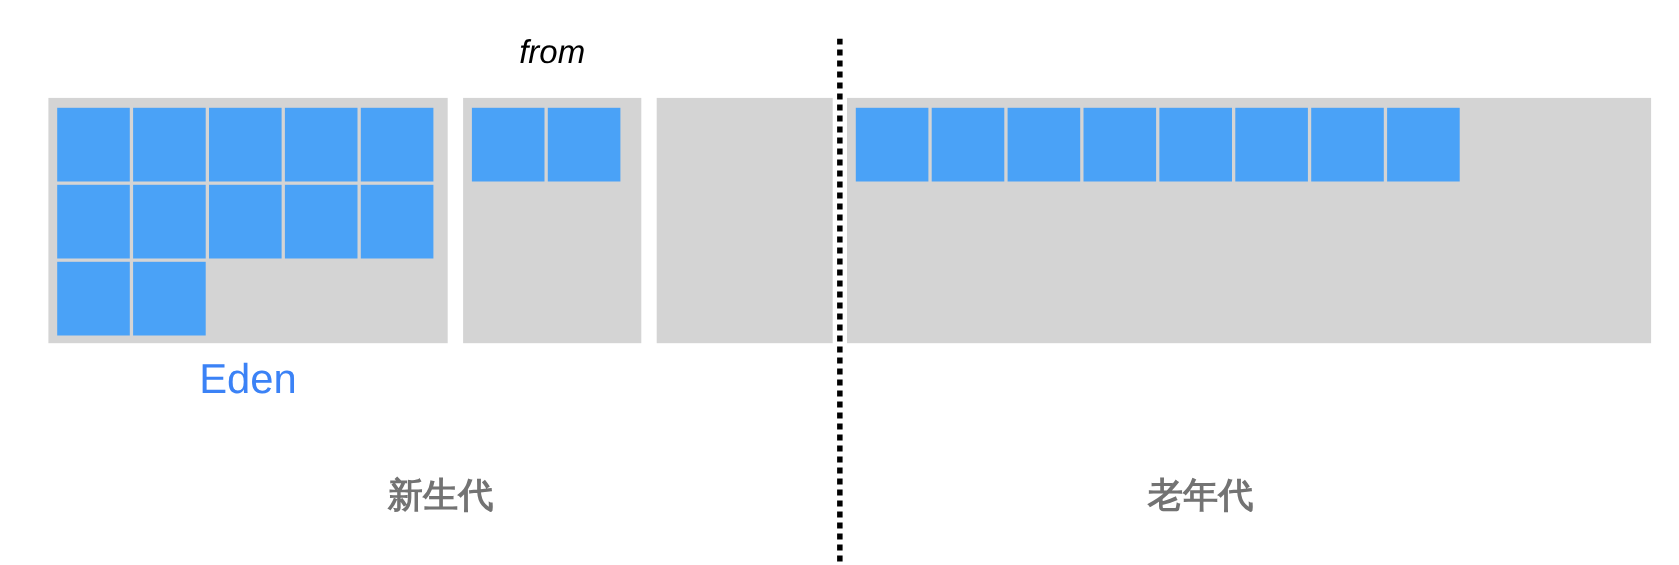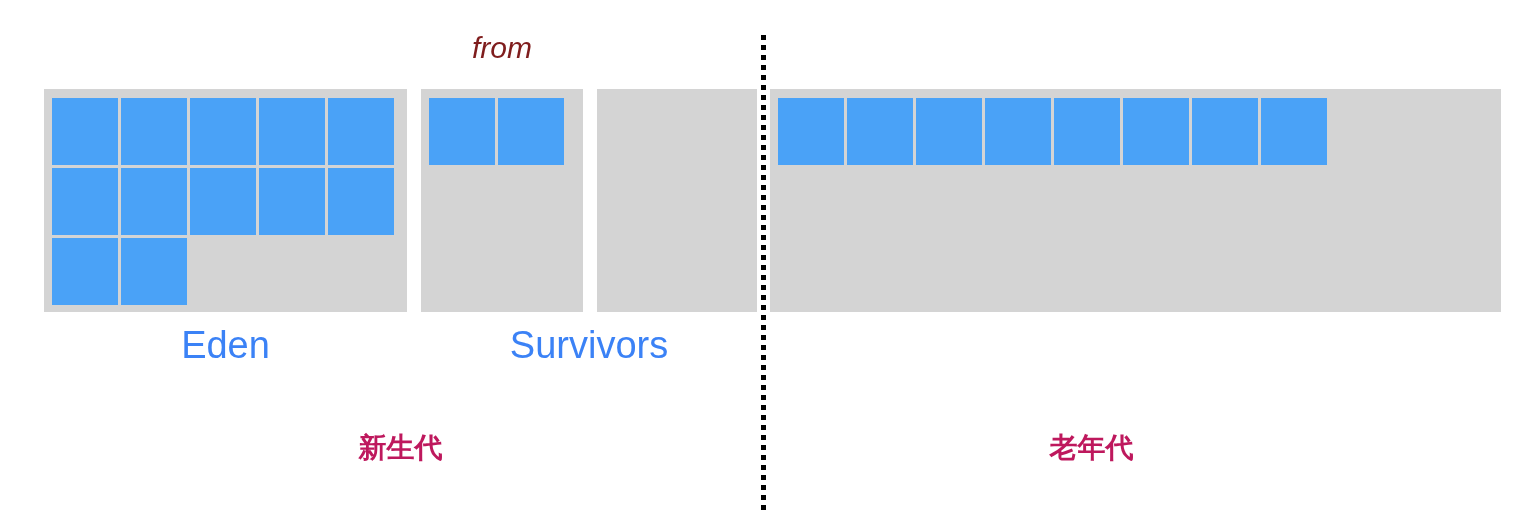--- a/index.html
+++ b/index.html
@@ -48,21 +48,21 @@
   #region-eden      { left: 44px;  top: 89px; width: 363px; height: 223px; }
   #region-from      { left: 421px; top: 89px; width: 162px; height: 223px; }
   #region-to        { left: 597px; top: 89px; width: 160px; height: 223px; }
   #region-tenured   { left: 770px; top: 89px; width: 731px; height: 223px; }
 
   
   .space-label {
     position: absolute;
     font-style: italic;
     font-size: 30px;
-    color: #7f1d1d;
+    color: #000000;
     text-align: center;
     line-height: 1;
     white-space: nowrap;
   }
   #label-from { left: 421px; top: 33px; width: 162px; }
   #label-to   { left: 597px; top: 33px; width: 160px; }
 
   
   .region-name {
     position: absolute;
@@ -73,23 +73,23 @@
     white-space: nowrap;
     top: 326px;
   }
   #name-eden     { left: 44px;  width: 363px; }
   #name-survivors{ left: 421px; width: 336px; }
   #name-tenured  { left: 770px; width: 731px; }
 
   
   .generation-name {
     position: absolute;
-    font-size: 28px;
+    font-size: 32px;
     font-weight: bold;
-    color: #be185d;
+    color: #737373;
     text-align: center;
     line-height: 1;
     white-space: nowrap;
     top: 434px;
   }
   #gen-young { left: 44px;  width: 713px; }
   #gen-old   { left: 726px; width: 731px; }
 
   
   #divider {
@@ -150,20 +150,19 @@
         <div class="cell"></div>
         <div class="cell"></div>
         <div class="cell"></div>
         <div class="cell"></div>
         <div class="cell"></div>
         <div class="cell"></div>
       </div>
   </div>
 
   <div class="region-name" id="name-eden">Eden</div>
-  <div class="region-name" id="name-survivors">Survivors</div>
 
   <div class="generation-name" id="gen-young">新生代</div>
   <div class="generation-name" id="gen-old">老年代</div>
 
   <div id="divider"></div>
 
 </div>
 
 </body></html>

